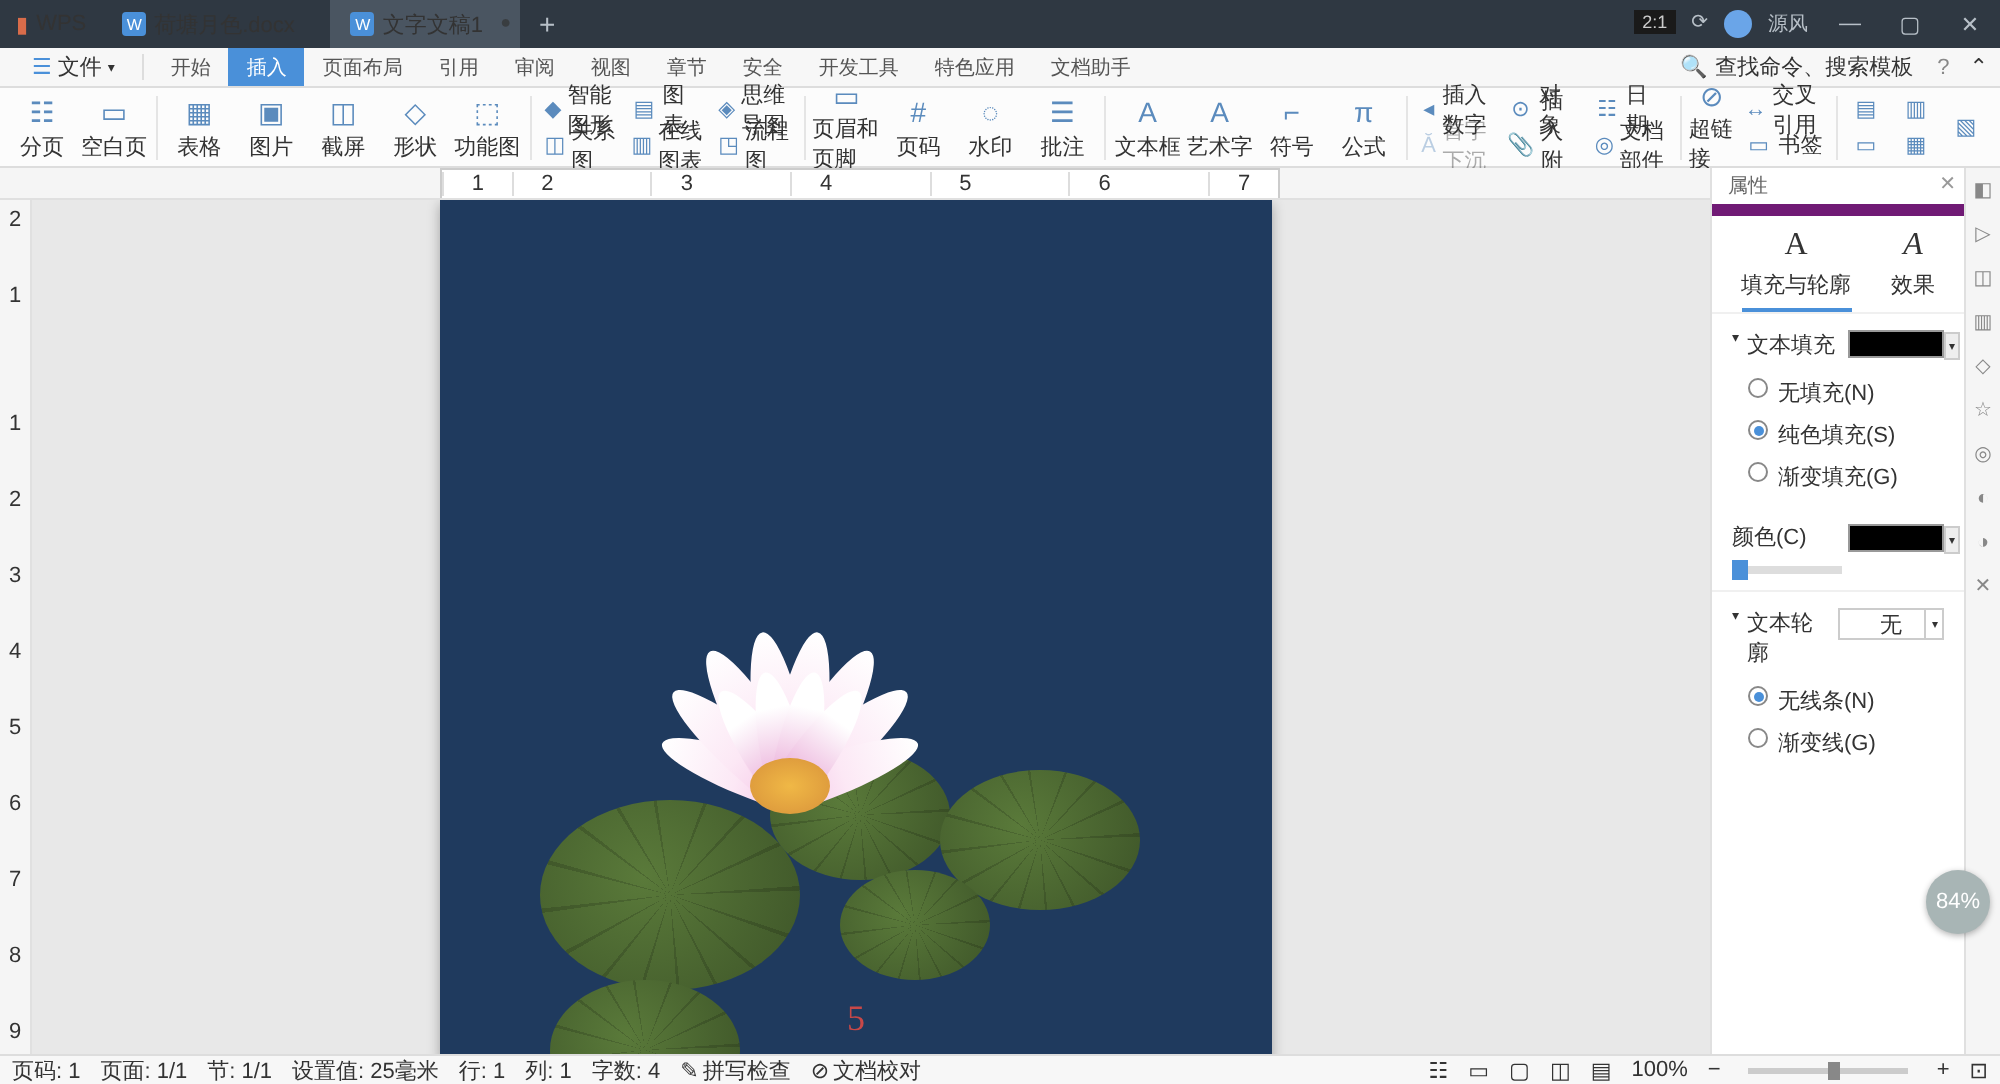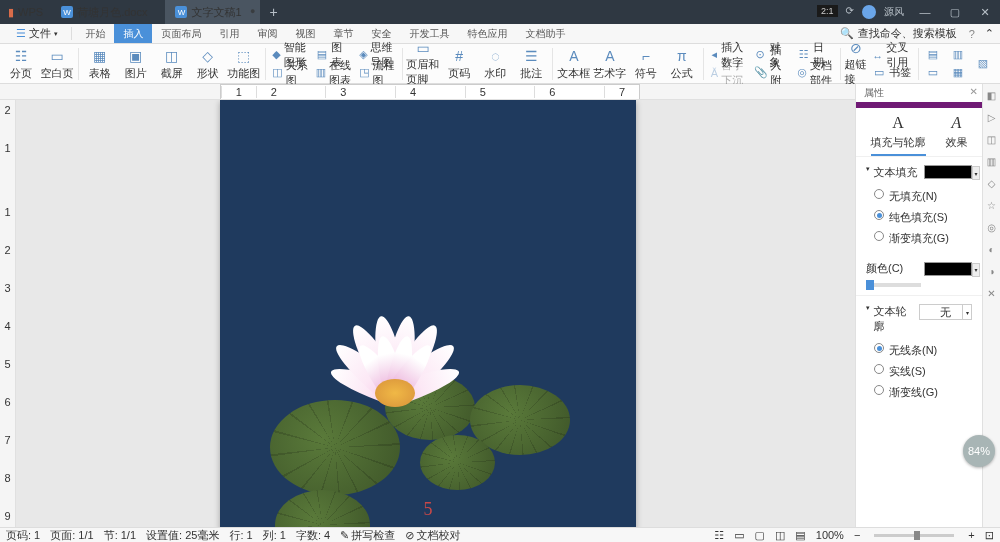--- a/index.html
+++ b/index.html
@@ -467,24 +467,20 @@
           <span>无</span>
           <div class="dd">▾</div>
         </div>
     </div>
     <div class="radio checked">
         <span class="r"></span>
         <span>无线条(N)</span>
       </div>
     <div class="radio">
         <span class="r"></span>
-        <span>实线(S)</span>
-      </div>
-    <div class="radio">
-        <span class="r"></span>
         <span>渐变线(G)</span>
       </div>
   </div>
 </div>
 
 <div class="tabstrip" id="tabstrip">
     <div class="it">◧</div>
     <div class="it">▷</div>
     <div class="it">◫</div>
     <div class="it">▥</div>

